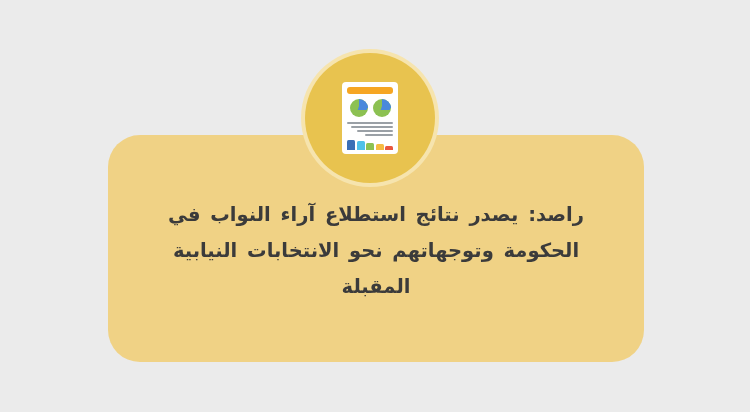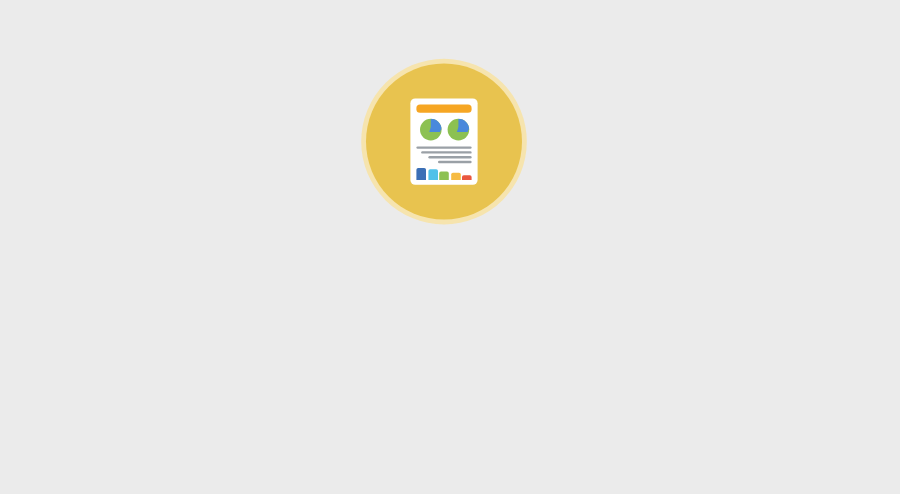--- a/index.html
+++ b/index.html
@@ -151,20 +151,23 @@
   .bar {
     flex: 1 1 0;
     border-radius: 1.5px 1.5px 0 0;
   }
 </style>
 </head>
 <body style="background: rgb(235, 235, 235);">
 
 <div class="stage">
 
+  <div class="card" style="background: rgb(240, 210, 133); border-radius: 32px;">
+    <div class="card-text" style="color: rgb(59, 59, 59);">راصد: يصدر نتائج استطلاع آراء النواب في الحكومة وتوجهاتهم نحو الانتخابات النيابية المقبلة</div>
+  </div>
 
   <div class="badge" style="background: rgb(232, 195, 79); box-shadow: rgb(246, 228, 174) 0px 0px 0px 4px;">
     <div class="doc" style="background: rgb(255, 255, 255);">
 
       <div class="doc-header" style="background: rgb(246, 166, 35);"></div>
 
       <div class="doc-pies">
         <span class="pie"></span>
         <span class="pie"></span>
       </div>

